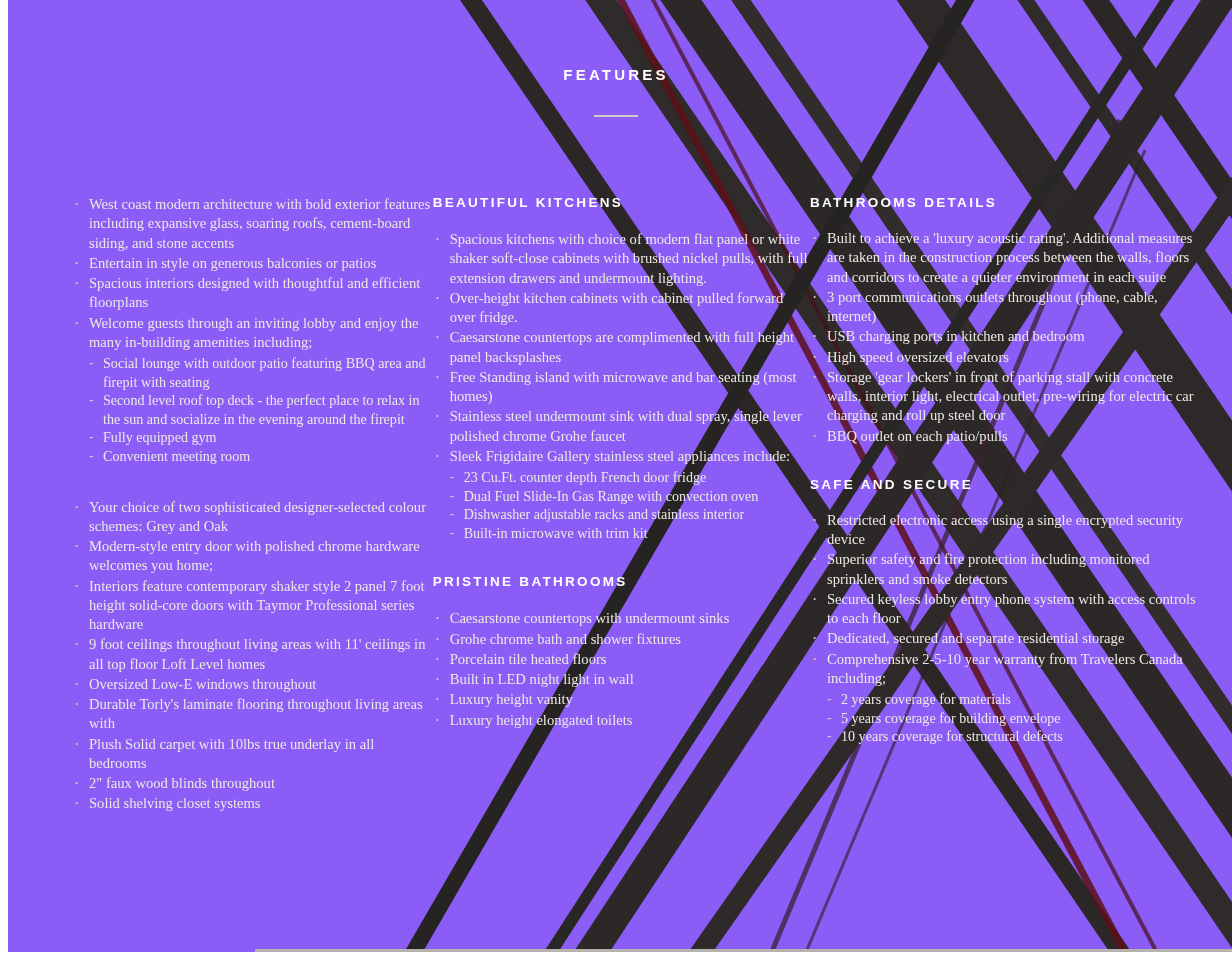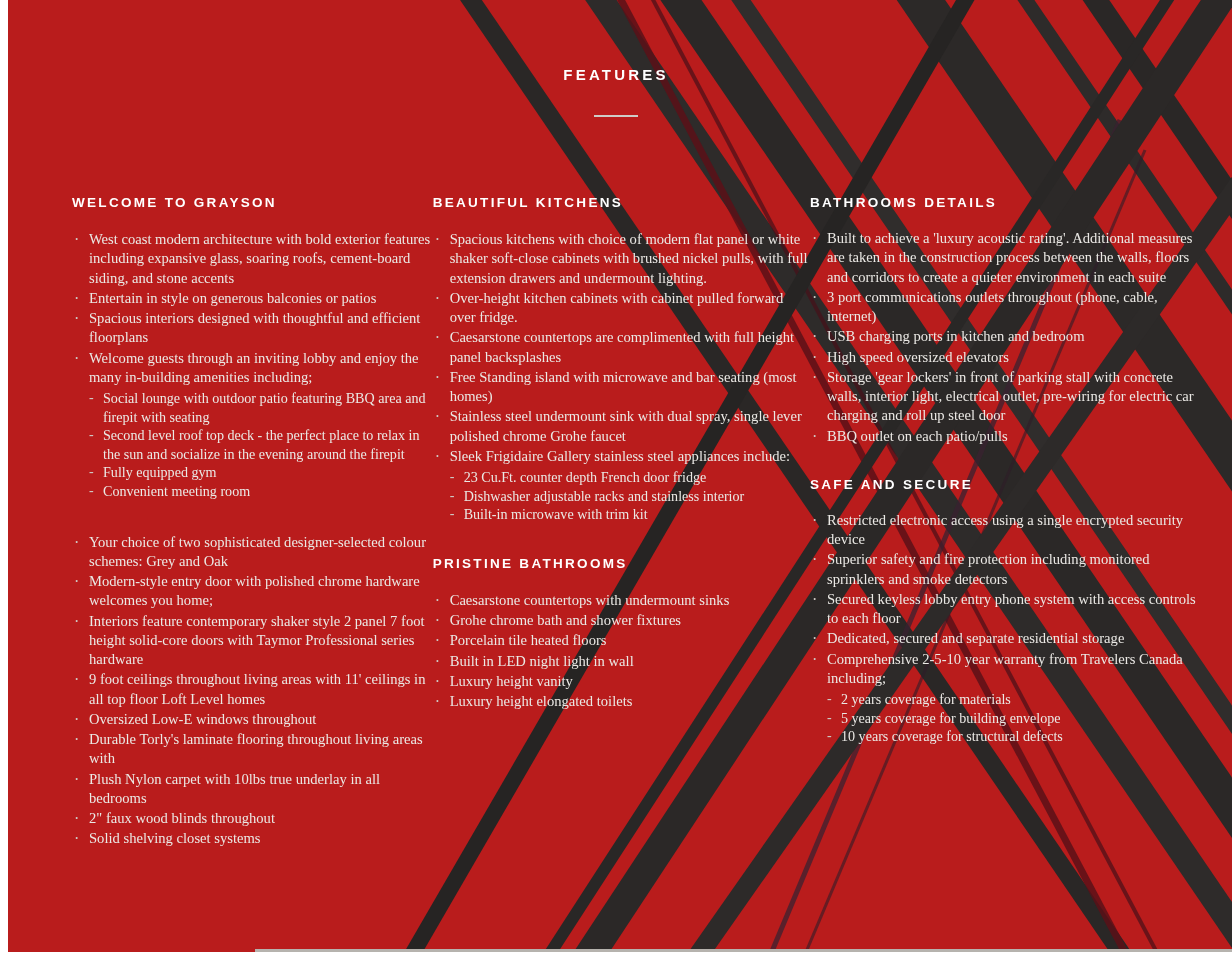--- a/index.html
+++ b/index.html
@@ -7,21 +7,21 @@
     padding: 0;
     background: #ffffff;
   }
   body {
     font-family: "Liberation Sans", sans-serif;
   }
   #page {
     position: relative;
     width: 1232px;
     height: 960px;
-    background: #b91c1c;
+    background: #8b5cf6;
     overflow: hidden;
   }
   
   #stripes {
     position: absolute;
     inset: 0;
     overflow: hidden;
     pointer-events: none;
   }
   #stripes svg { display: block; }
@@ -158,21 +158,20 @@
 
   <div class="left-edge"></div>
 
   <div id="content">
     <div class="doc-title">FEATURES</div>
     <div class="title-rule"></div>
 
     <div class="columns">
 
       <div class="col col-1">
-        <h2 class="sect">WELCOME TO GRAYSON</h2>
         <ul class="lvl1">
           <li>
               <span class="btext">West coast modern architecture with bold exterior features including expansive glass, soaring roofs, cement-board siding, and stone accents</span>
             </li>
           <li>
               <span class="btext">Entertain in style on generous balconies or patios</span>
             </li>
           <li>
               <span class="btext">Spacious interiors designed with thoughtful and efficient floorplans</span>
             </li>
@@ -210,21 +209,21 @@
           <li>
               <span class="btext">9 foot ceilings throughout living areas with 11' ceilings in all top floor Loft Level homes</span>
             </li>
           <li>
               <span class="btext">Oversized Low-E windows throughout</span>
             </li>
           <li>
               <span class="btext">Durable Torly's laminate flooring throughout living areas with</span>
             </li>
           <li>
-              <span class="btext">Plush Nylon carpet with 10lbs true underlay in all bedrooms</span>
+              <span class="btext">Plush Solid carpet with 10lbs true underlay in all bedrooms</span>
             </li>
           <li>
               <span class="btext">2" faux wood blinds throughout</span>
             </li>
           <li>
               <span class="btext">Solid shelving closet systems</span>
             </li>
         </ul>
       </div>
 
@@ -244,20 +243,23 @@
               <span class="btext">Free Standing island with microwave and bar seating (most homes)</span>
             </li>
           <li>
               <span class="btext">Stainless steel undermount sink with dual spray, single lever polished chrome Grohe faucet</span>
             </li>
           <li>
             <span class="btext">Sleek Frigidaire Gallery stainless steel appliances include:</span>
             <ul class="lvl2">
               <li>
                   <span class="btext">23 Cu.Ft. counter depth French door fridge</span>
+                </li>
+              <li>
+                  <span class="btext">Dual Fuel Slide-In Gas Range with convection oven</span>
                 </li>
               <li>
                   <span class="btext">Dishwasher adjustable racks and stainless interior</span>
                 </li>
               <li>
                   <span class="btext">Built-in microwave with trim kit</span>
                 </li>
             </ul>
           </li>
         </ul>

